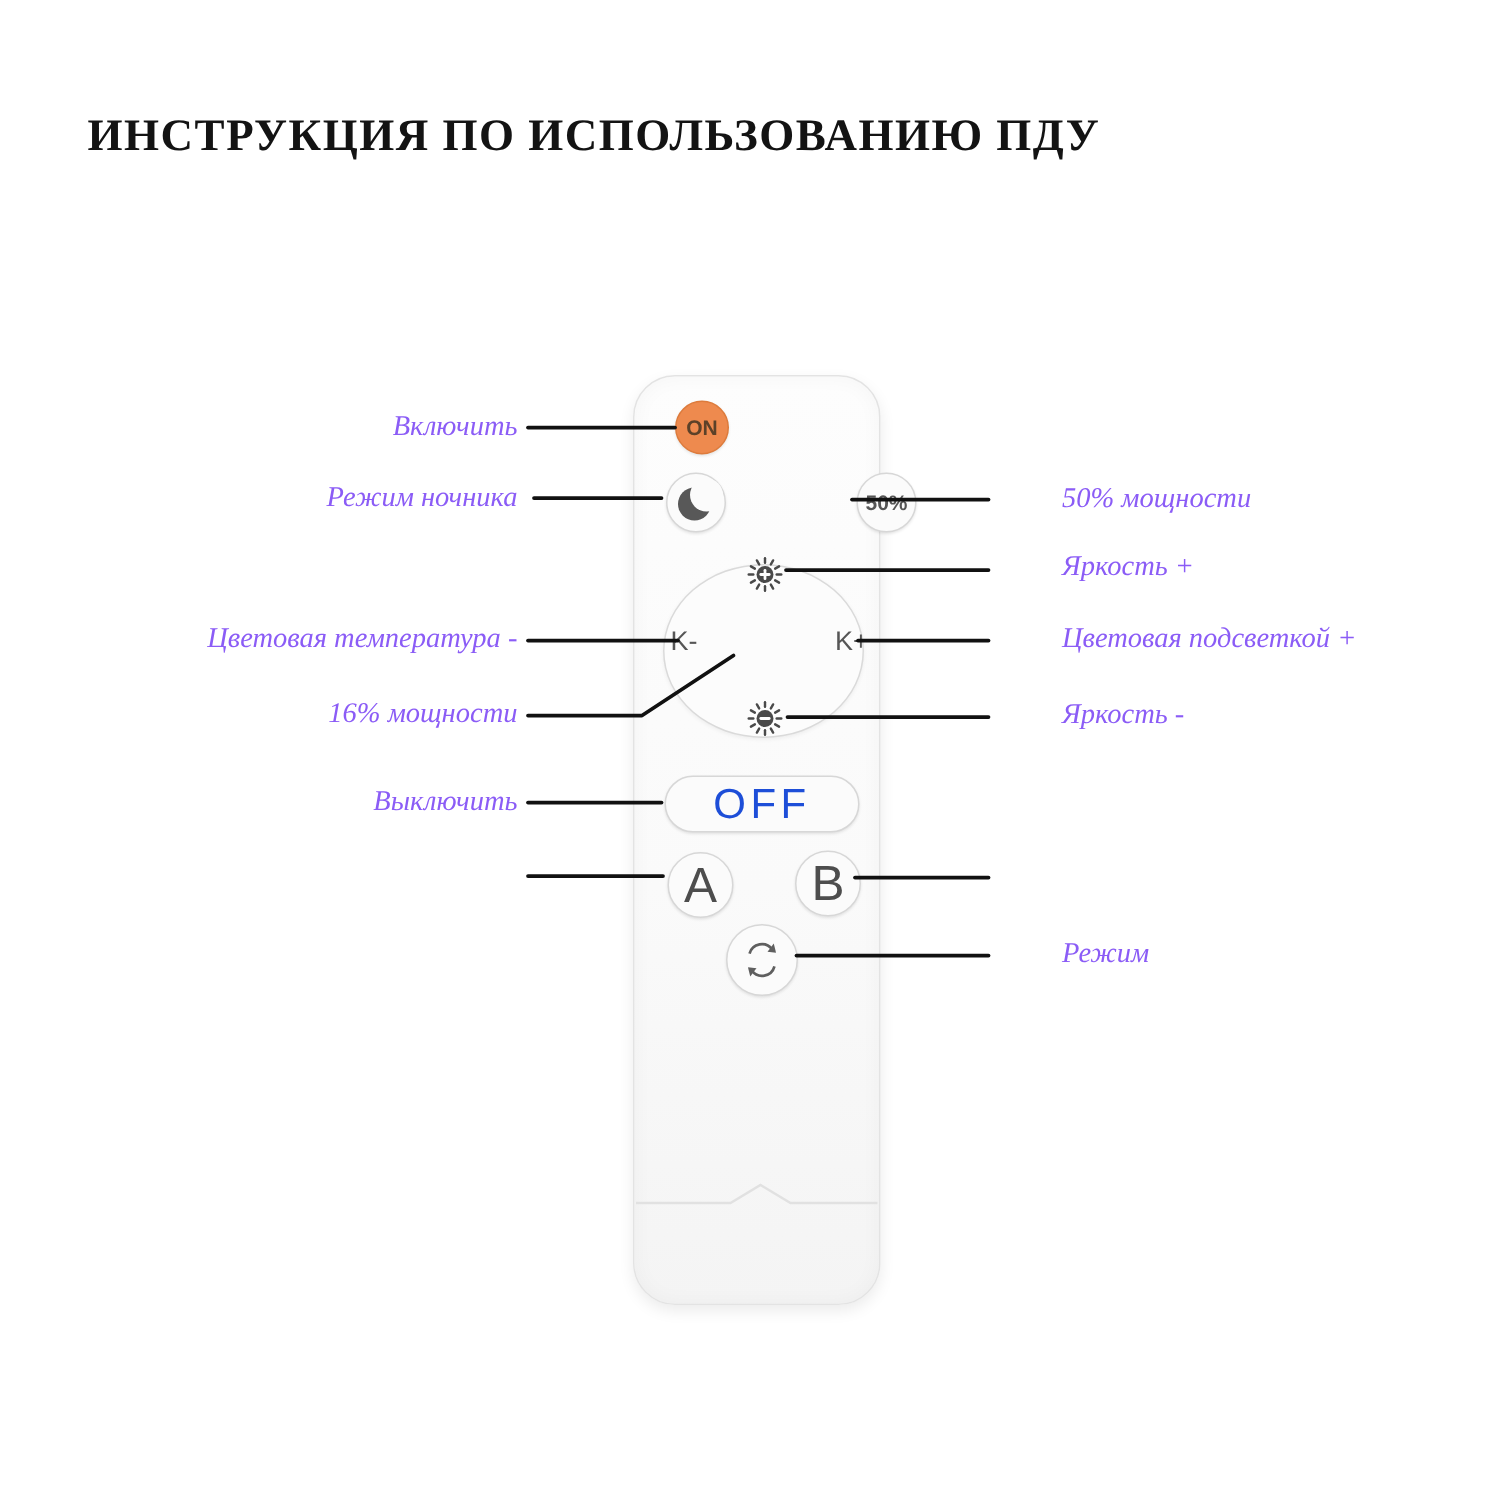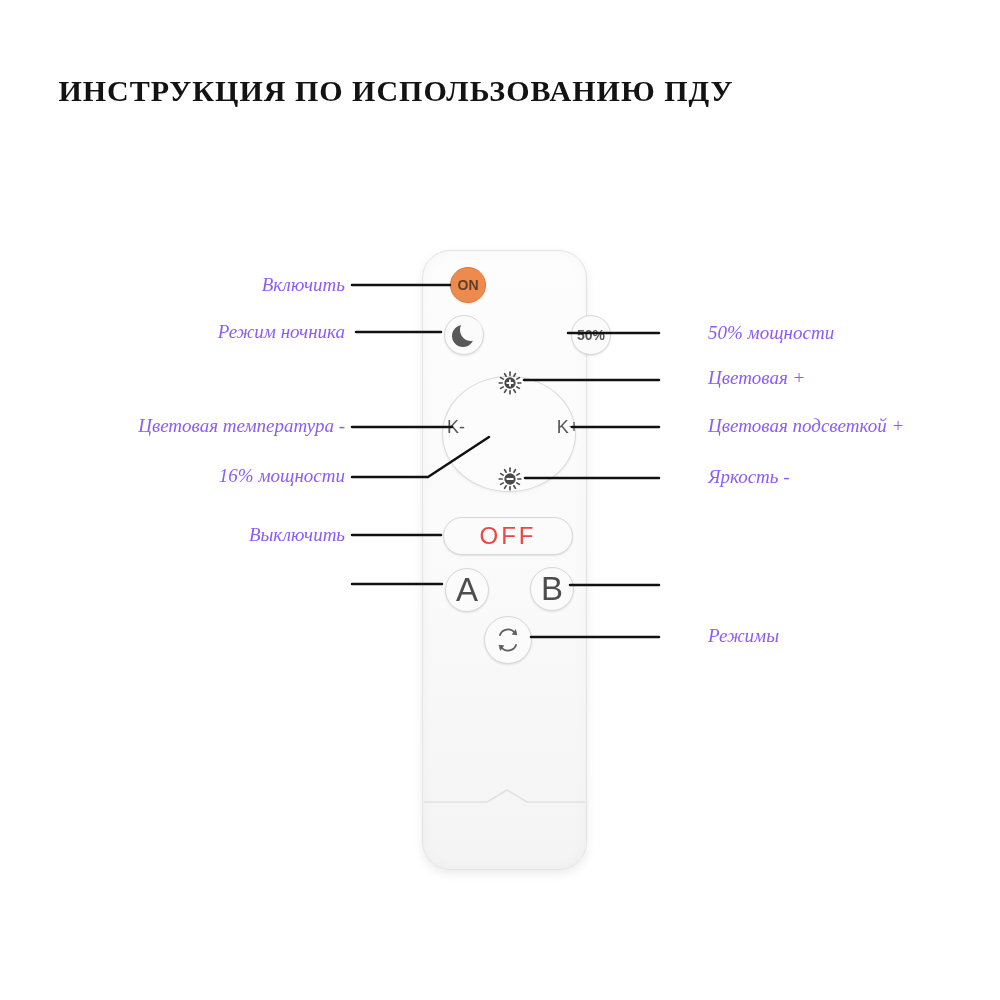--- a/index.html
+++ b/index.html
@@ -26,21 +26,21 @@
                border:1px solid #cfcfcf;font-size:17px;font-weight:bold;color:#4a4a4a;
                box-shadow:0 0 0 3px #f7f7f7, 0 1px 2px rgba(0,0,0,0.08);}
   .k-key{position:absolute;width:36px;text-align:center;font-family:"Liberation Sans", sans-serif;
          font-size:18px;color:#565656;}
   .k-minus{left:15px;top:166px;}
   .k-plus{left:127px;top:166px;}
   .sun{position:absolute;width:26px;height:26px;}
   .sun-plus{left:74px;top:119px;}
   .sun-minus{left:74px;top:215px;}
   .btn-off{left:20px;top:266px;width:128px;height:36px;border-radius:19px;
-           font-size:24px;letter-spacing:3px;color:#ef4444;}
+           font-size:28px;letter-spacing:3px;color:#1d4ed8;}
   .btn-a{left:22px;top:317px;width:42px;height:42px;font-size:33px;font-weight:400;color:#4d4d4d;}
   .btn-b{left:107px;top:316px;width:42px;height:42px;font-size:33px;font-weight:400;color:#4d4d4d;}
   .btn-cycle{left:61px;top:365px;width:46px;height:46px;}
   .crease{position:absolute;left:0;top:0;width:163px;height:618px;pointer-events:none;}
   
   .moon{position:relative;width:24px;height:24px;}
   .moon .disc{position:absolute;left:0;top:2px;width:22px;height:22px;border-radius:50%;background:#585858;}
   .moon .bite{position:absolute;left:8px;top:-4px;width:22px;height:22px;border-radius:50%;background:#fbfbfb;}
   
   .lbl{position:absolute;font-size:19px;line-height:26px;color:#8b5cf6;white-space:nowrap;font-style:italic;}
@@ -157,18 +157,18 @@
     </g>
   </svg>
 
   <div class="lbl left" style="top:272px">Включить</div>
   <div class="lbl left" style="top:319px">Режим ночника</div>
   <div class="lbl left" style="top:413px">Цветовая температура -</div>
   <div class="lbl left" style="top:463px">16% мощности</div>
   <div class="lbl left" style="top:522px">Выключить</div>
 
   <div class="lbl right" style="top:320px">50% мощности</div>
-  <div class="lbl right" style="top:365px">Цветовая +</div>
+  <div class="lbl right" style="top:365px">Яркость +</div>
   <div class="lbl right" style="top:413px">Цветовая подсветкой +</div>
   <div class="lbl right" style="top:464px">Яркость -</div>
-  <div class="lbl right" style="top:623px">Режимы</div>
+  <div class="lbl right" style="top:623px">Режим</div>
 
 </div>
 
 </body></html>

